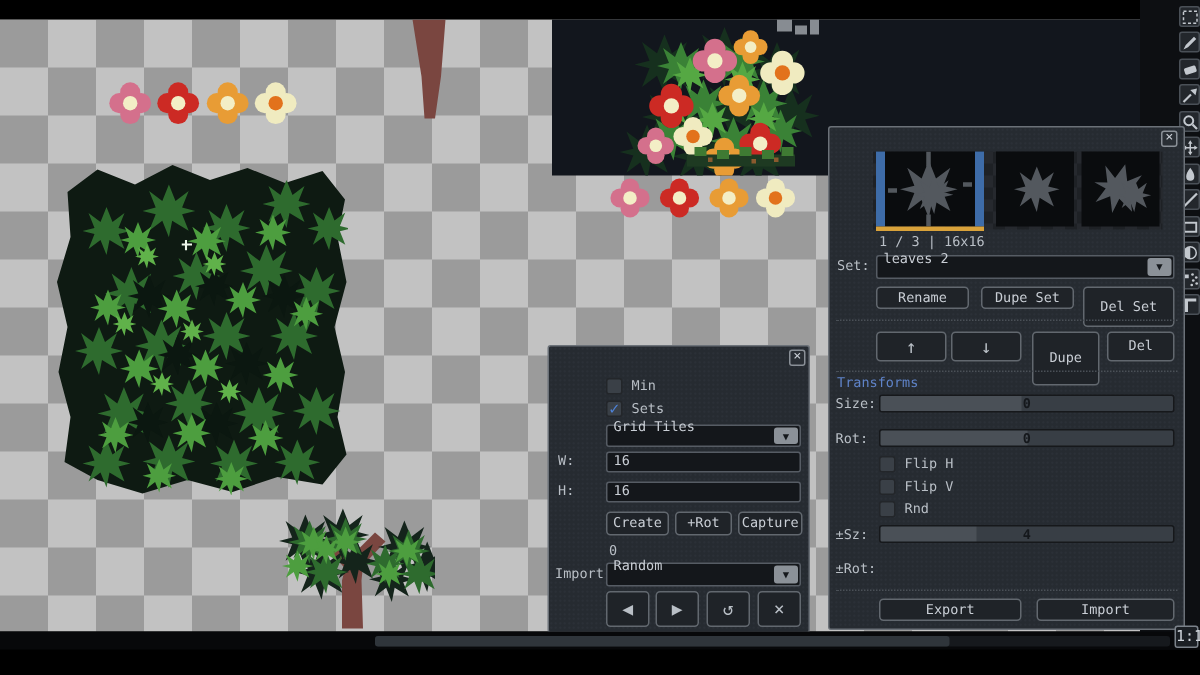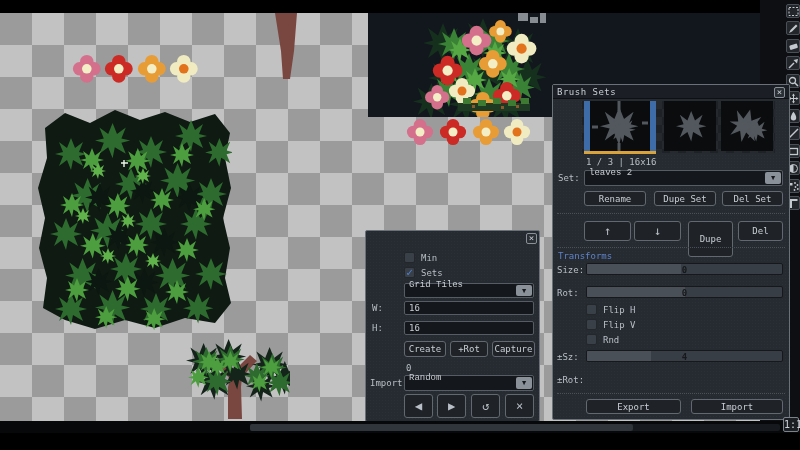--- a/index.html
+++ b/index.html
@@ -26,21 +26,21 @@
     background-image:radial-gradient(#2b3037 0.7px, transparent 0.8px);background-size:3px 3px;}
   .titlebar{position:absolute;left:0;top:0;right:0;height:14px;background:#1b1f25;
     border-bottom:1px solid #0e1013;display:flex;align-items:center;padding:0 4px;color:#c9ced5;letter-spacing:.5px;}
   .closebox{position:absolute;top:2px;width:11px;height:11px;background:#2a2f35;border:1px solid #8a9097;
     border-radius:2px;font-size:9px;line-height:9px;text-align:center;color:#c9ced5;}
   .btn{position:absolute;background:#1f2328;border:1px solid #62686f;border-radius:3px;color:#c9ced5;
     display:flex;align-items:center;justify-content:center;font-size:9px;}
   .field{position:absolute;background:#14171b;border:1px solid #565c64;border-radius:2px;
     color:#c9ced5;padding-left:4px;display:flex;align-items:center;}
   .dd{position:absolute;background:#14171b;border:1px solid #565c64;border-radius:2px;color:#c9ced5;}
-  .dd .txt{position:absolute;left:4px;top:1px;bottom:12px;display:flex;align-items:center;font-family:Liberation Mono, monospace;}
+  .dd .txt{position:absolute;left:4px;top:1px;bottom:12px;display:flex;align-items:center;}
   .dd .arrow{position:absolute;right:1px;top:1px;bottom:1px;width:16px;background:#8b9198;border-radius:2px;
     color:#15181c;display:flex;align-items:center;justify-content:center;font-size:7px;}
   .lbl{position:absolute;color:#b9bfc6;}
   .check{position:absolute;width:11px;height:11px;background:#3a4047;border:1px solid #23262a;border-radius:2px;
     color:#4e82d8;font-size:11px;line-height:9px;text-align:center;font-weight:bold;}
   .slider{position:absolute;height:12px;background:#383e45;border:1px solid #16181b;border-radius:2px;overflow:hidden;}
   .slider .fill{position:absolute;left:0;top:0;bottom:0;background:#4a5057;}
   .slider .val{position:absolute;left:0;right:0;top:1px;text-align:center;color:#15181c;font-weight:bold;font-size:9px;}
   .sep{position:absolute;left:4px;right:4px;border-top:1px dotted #4a5057;}
   .sectitle{position:absolute;color:#5f83c8;}
@@ -361,23 +361,20 @@
       <span class="arrow">▼</span>
     </div>
 
     <div class="btn navbtn" style="left:38px;top:163px;width:29px;height:24px">◀</div>
     <div class="btn navbtn" style="left:71px;top:163px;width:29px;height:24px">▶</div>
     <div class="btn navbtn" style="left:105px;top:163px;width:29px;height:24px">↺</div>
     <div class="btn navbtn" style="left:139px;top:163px;width:29px;height:24px">×</div>
   </div>
 
   <div class="panel" style="left:552px;top:84px;width:238px;height:336px;">
-    <div class="titlebar">
-      <span>Brush Sets</span>
-    </div>
     <div class="closebox" style="right:4px">×</div>
 
     <div class="thumbrow">
       <div class="thumb sel" style="left:2px;width:72px">
         <svg width="60" height="50">
             <use href="#lf" fill="#53585e" transform="translate(10,6) scale(2.4)"></use>
             <use href="#lf" fill="#53585e" transform="translate(20,16) scale(1.6)"></use>
             <path d="M29 0 V10 M29 42 V50 M8 26 H2 M52 22 H58" stroke="#53585e" stroke-width="3"></path>
           </svg>
       </div>
@@ -398,21 +395,21 @@
     <div class="lbl" style="left:33px;top:72px">1 / 3  |  16x16</div>
 
     <div class="lbl" style="left:5px;top:88px">Set:</div>
     <div class="dd" style="left:31px;top:85px;width:199px;height:16px">
       <span class="txt">leaves 2</span>
       <span class="arrow">▼</span>
     </div>
 
     <div class="btn" style="left:31px;top:106px;width:62px;height:15px">Rename</div>
     <div class="btn" style="left:101px;top:106px;width:62px;height:15px">Dupe Set</div>
-    <div class="btn" style="left:169px;top:106px;width:61px;height:15px">Del Set</div>
+    <div class="btn" style="left:169px;top:106px;width:61px;height:27px">Del Set</div>
 
     <div class="sep" style="top:128px"></div>
 
     <div class="btn navbtn" style="left:31px;top:136px;width:47px;height:20px">↑</div>
     <div class="btn navbtn" style="left:81px;top:136px;width:47px;height:20px">↓</div>
     <div class="btn" style="left:135px;top:136px;width:45px;height:36px">Dupe</div>
     <div class="btn" style="left:185px;top:136px;width:45px;height:20px">Del</div>
 
     <div class="sep" style="top:162px"></div>
     <div class="sectitle" style="left:5px;top:166px">Transforms</div>

